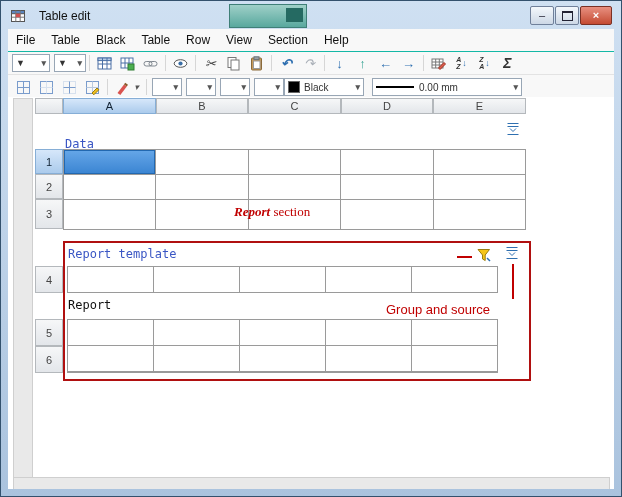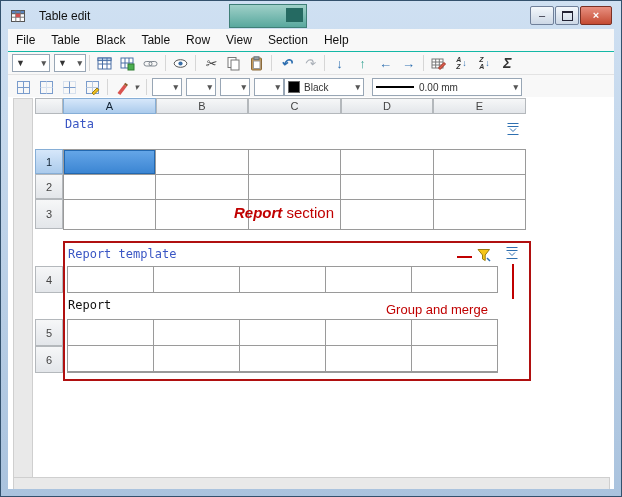--- a/index.html
+++ b/index.html
@@ -50,21 +50,21 @@
   .ch,.rh{display:flex;align-items:center;justify-content:center;font-size:11px;color:#444;
     background:linear-gradient(#f6f7f8,#e3e6ea);border:1px solid #b4b8bc;}
   .ch.sel,.rh.sel{background:linear-gradient(#d6e7fa,#abcbec);border-color:#86aed6;color:#123;}
   .tbl{display:grid;background:#9a9a9a;gap:1px;padding:1px;}
   .tbl .c{background:#fff;}
   .tbl .c.sel{background:linear-gradient(#66a7e8,#3a84d2);box-shadow:inset 0 0 0 1px #2268b0;}
   .mono{font-family:"DejaVu Sans Mono",monospace;font-size:12px;}
   .lbl-blue{color:#3a56c4;}
   .lbl-black{color:#111;}
   .note{color:#c00000;font-size:13px;white-space:nowrap;}
-  .note-big{color:#c00000;font-size:15px;white-space:nowrap;}
+  .note-big{color:#c00000;font-size:13px;white-space:nowrap;font-family:Liberation Serif, serif;}
   .note-big b{font-style:italic;font-weight:bold;}
   .redbox{border:2px solid #b01010;}
   .redline{background:#c00000;}
   svg{display:block;}
 </style>
 </head>
 <body>
 
 <div class="window">
 
@@ -279,21 +279,21 @@
       <div class="abs ch" style="left:333px;top:1px;width:92px;height:16px;">D</div>
       <div class="abs ch" style="left:425px;top:1px;width:93px;height:16px;">E</div>
 
       <div class="abs rh sel" style="left:27px;top:52px;width:28px;height:25px;">1</div>
       <div class="abs rh" style="left:27px;top:77px;width:28px;height:25px;">2</div>
       <div class="abs rh" style="left:27px;top:102px;width:28px;height:30px;">3</div>
       <div class="abs rh" style="left:27px;top:169px;width:28px;height:27px;">4</div>
       <div class="abs rh" style="left:27px;top:222px;width:28px;height:27px;">5</div>
       <div class="abs rh" style="left:27px;top:249px;width:28px;height:27px;">6</div>
 
-      <span class="abs mono lbl-blue" style="left:57px;top:20px;">Data</span>
+      <span class="abs mono lbl-blue" style="left:57px;top:40px;">Data</span>
       <span class="abs" style="left:497px;top:24px;">
         <svg width="16" height="16" viewBox="0 0 16 16">
           <g stroke="#2e6fb0" fill="none">
             <path d="M2.5 2.5h11M2.5 5.5h11M2.5 13.5h11"></path>
             <path d="M5 7.5l3 3 3-3"></path>
           </g>
         </svg>
       </span>
       <div class="abs tbl" style="left:55px;top:52px;width:463px;height:81px;grid-template-columns:repeat(5,1fr);grid-template-rows:24px 24px 29px;">
         <div class="c sel"></div>
@@ -339,21 +339,21 @@
 
       <div class="abs tbl" style="left:59px;top:169px;width:431px;height:27px;grid-template-columns:repeat(5,1fr);grid-template-rows:25px;">
         <div class="c"></div>
         <div class="c"></div>
         <div class="c"></div>
         <div class="c"></div>
         <div class="c"></div>
       </div>
 
       <span class="abs mono lbl-black" style="left:60px;top:201px;">Report</span>
-      <span class="abs note" style="left:378px;top:205px;">Group and merge</span>
+      <span class="abs note" style="left:378px;top:205px;">Group and source</span>
 
       <div class="abs tbl" style="left:59px;top:222px;width:431px;height:54px;grid-template-columns:repeat(5,1fr);grid-template-rows:25px 25px;">
         <div class="c"></div>
         <div class="c"></div>
         <div class="c"></div>
         <div class="c"></div>
         <div class="c"></div>
         <div class="c"></div>
         <div class="c"></div>
         <div class="c"></div>

